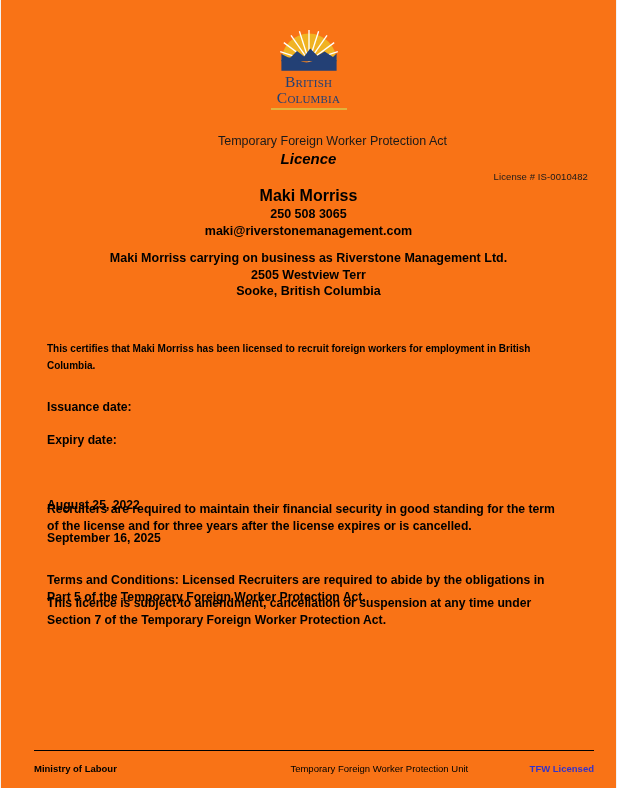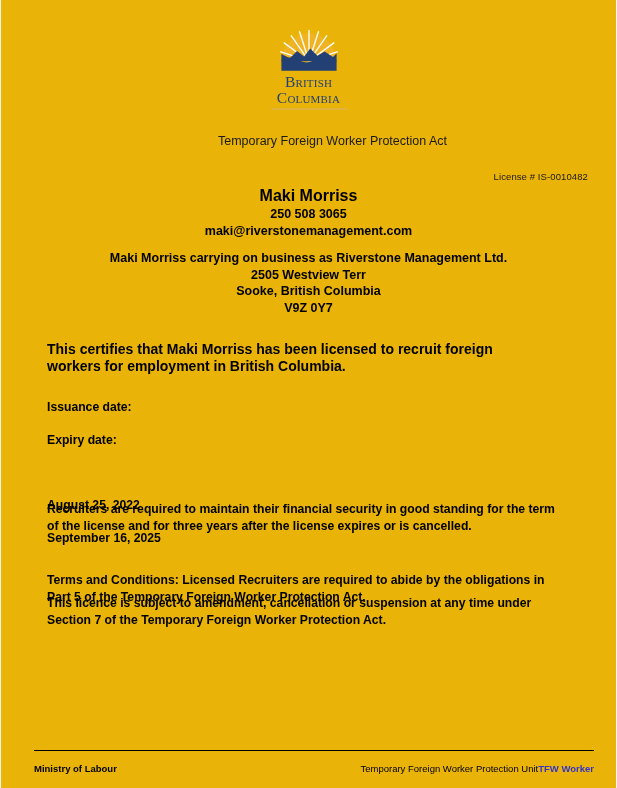--- a/index.html
+++ b/index.html
@@ -8,21 +8,21 @@
     background: #ffffff;
   }
   body {
     font-family: "Liberation Sans", sans-serif;
     color: #000000;
   }
   .page {
     position: relative;
     width: 617px;
     height: 788px;
-    background: #eab308;
+    background: #f97316;
     border-left: 1px solid #f2f2f2;
     border-right: 1px solid #f2f2f2;
     box-sizing: border-box;
     overflow: hidden;
   }
 
   
   .logo-wrap {
     position: absolute;
     left: 0;
@@ -132,21 +132,21 @@
     font-weight: bold;
     line-height: 16.5px;
   }
 
   
   .certify {
     position: absolute;
     top: 341px;
     left: 46px;
     width: 490px;
-    font-size: 14px;
+    font-size: 10px;
     font-weight: bold;
     line-height: 16.5px;
   }
 
   .dates {
     position: absolute;
     top: 400px;
     left: 46px;
     width: 400px;
   }
@@ -192,21 +192,21 @@
   .footer .ministry {
     font-size: 9.5px;
     font-weight: bold;
     flex: 0 0 auto;
     width: 195px;
   }
   .footer .unit {
     font-size: 9.5px;
     font-weight: 400;
     flex: 1 1 auto;
-    text-align: right;
+    text-align: center;
     margin-top: 8px;
   }
   .footer .tfw-link {
     font-size: 9.5px;
     font-weight: bold;
     color: #3333cc;
     flex: 0 0 auto;
     text-decoration: none;
     white-space: nowrap;
   }
@@ -241,33 +241,33 @@
       <path d="M14 60 Q28 52 42 60 Q56 68 70 60 Q84 52 98 60 Q103 63 106 60 L106 78 L14 78 Z" fill="#234075"></path>
     </svg>
     <div class="logo-word">
       <span class="l1">British</span>
       <span class="l2">Columbia</span>
     </div>
     <div class="logo-rule"></div>
   </div>
 
   <div class="act-title">Temporary Foreign Worker Protection Act</div>
+  <div class="licence-title">Licence</div>
   <div class="license-no">License # IS-0010482</div>
 
   <div class="identity">
     <div class="person-name">Maki Morriss</div>
     <div class="phone">250 508 3065</div>
     <div class="email">maki@riverstonemanagement.com</div>
   </div>
 
   <div class="business">
     <div>Maki Morriss carrying on business as Riverstone Management Ltd.</div>
     <div>2505 Westview Terr</div>
     <div>Sooke, British Columbia</div>
-    <div>V9Z 0Y7</div>
   </div>
 
   <div class="certify">This certifies that Maki Morriss has been licensed to recruit foreign workers for employment in British Columbia.</div>
 
   <div class="dates">
     <div class="date-row">
       <span class="date-label">Issuance date:</span>
       <span class="date-value">August 25, 2022</span>
     </div>
     <div class="date-row">
@@ -276,16 +276,16 @@
     </div>
   </div>
 
   <div class="para para-security">Recruiters are required to maintain their financial security in good standing for the term of the license and for three years after the license expires or is cancelled.</div>
   <div class="para para-terms">Terms and Conditions: Licensed Recruiters are required to abide by the obligations in Part 5 of the Temporary Foreign Worker Protection Act.</div>
   <div class="para para-amend">This licence is subject to amendment, cancellation or suspension at any time under Section 7 of the Temporary Foreign Worker Protection Act.</div>
 
   <div class="footer">
     <span class="ministry">Ministry of Labour</span>
     <span class="unit">Temporary Foreign Worker Protection Unit</span>
-    <a class="tfw-link" href="#">TFW Worker</a>
+    <a class="tfw-link" href="#">TFW Licensed</a>
   </div>
 
 </div>
 
 </body></html>

